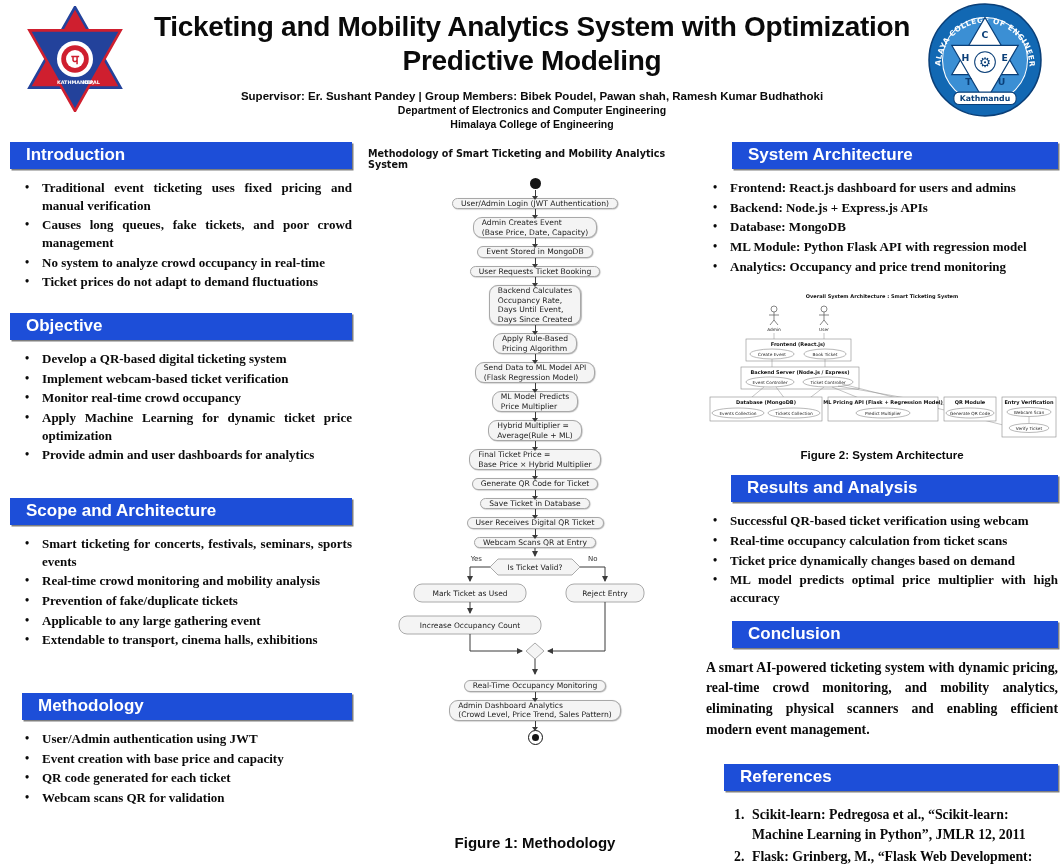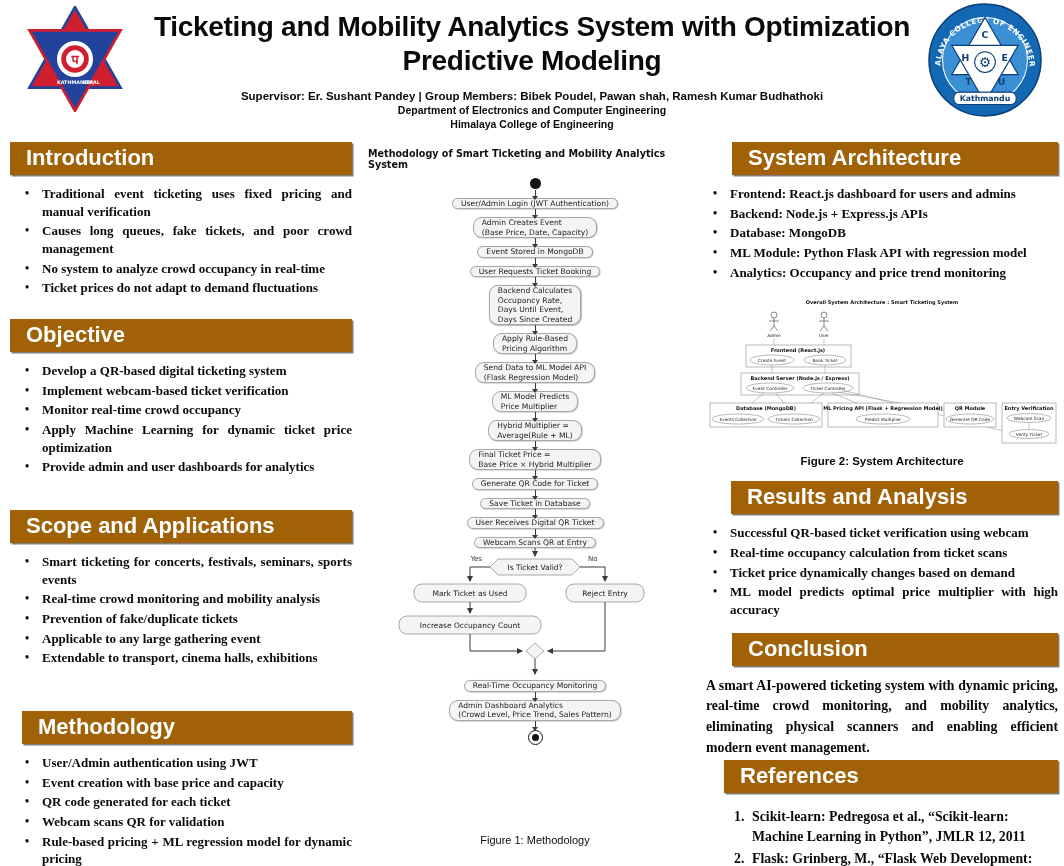--- a/index.html
+++ b/index.html
@@ -14,49 +14,49 @@
   .title-line{font-family:"Liberation Sans",sans-serif;font-weight:bold;font-size:28px;line-height:1.22;letter-spacing:-.3px;}
   .byline{margin-top:12px;font-family:"Liberation Sans",sans-serif;font-weight:bold;font-size:11.5px;}
   .dept,.college{font-family:"Liberation Sans",sans-serif;font-weight:bold;font-size:10.5px;margin-top:2px;}
 
   
   .col-left{position:absolute;left:10px;top:142px;width:342px;}
   .col-mid{position:absolute;left:368px;top:148px;width:334px;display:flex;flex-direction:column;align-items:center;}
   .col-right{position:absolute;left:706px;top:142px;width:352px;}
 
   
-  .sec-header{background:#a16207;color:#fff;font-family:"Liberation Sans",sans-serif;
-              font-weight:bold;font-size:22px;padding:3px 4px 4px 16px;box-shadow:1.5px 1.5px 0 rgba(20,20,20,.55);}
+  .sec-header{background:#1d4ed8;color:#fff;font-family:"Liberation Sans",sans-serif;
+              font-weight:bold;font-size:17px;padding:3px 4px 4px 16px;box-shadow:1.5px 1.5px 0 rgba(20,20,20,.55);}
   .indent{margin-left:26px;}
 
   
   ul.bullets{margin:10px 0 22px 8px;padding:0;list-style:none;}
   ul.bullets li{position:relative;padding-left:24px;font-weight:bold;font-size:13px;
                 line-height:1.36;text-align:justify;margin-bottom:2px;}
   ul.bullets li::before{content:"\2022";position:absolute;left:7px;top:0;font-size:12px;}
 
-  .conclusion-text{font-weight:bold;font-size:13.8px;line-height:1.5;text-align:justify;margin:10px 0 2px 0;}
+  .conclusion-text{font-weight:bold;font-size:13.8px;line-height:1.5;text-align:justify;margin:10px 0 24px 0;}
 
   ol.refs{margin:14px 0 0 46px;padding:0;list-style:none;counter-reset:ref;}
   ol.refs li{position:relative;font-weight:bold;font-size:13.8px;line-height:1.4;margin-bottom:3px;counter-increment:ref;}
   ol.refs li::before{content:counter(ref) ".";position:absolute;left:-18px;}
 
   
   .flow-title{font-family:"DejaVu Sans",sans-serif;font-weight:bold;font-size:9.6px;margin-bottom:8px;color:#111;}
   .fc-start{width:11px;height:11px;border-radius:50%;background:#141414;margin-bottom:1px;}
   .fc-end{width:13px;height:13px;border-radius:50%;border:1.6px solid #141414;display:flex;align-items:center;justify-content:center;margin-top:1px;}
   .fc-end-dot{width:7px;height:7px;border-radius:50%;background:#141414;}
   .fc-node{font-family:"DejaVu Sans",sans-serif;font-size:7.6px;line-height:1.25;color:#222;
            background:#f4f4f4;border:1px solid #a8a8a8;border-radius:9px;padding:0 8px;
            white-space:pre-line;text-align:left;box-shadow:.6px .6px 1px rgba(0,0,0,.28);}
   .fc-arrow{position:relative;width:1px;height:8px;background:#3a3a3a;margin:0 auto;}
   .fc-arrow::after{content:"";position:absolute;left:-2.5px;bottom:-2px;width:0;height:0;
                    border-left:3px solid transparent;border-right:3px solid transparent;border-top:4px solid #3a3a3a;}
   .fig1-caption{position:absolute;left:368px;top:834px;width:334px;text-align:center;
-                font-family:"Liberation Sans",sans-serif;font-weight:normal;font-size:11px;}
+                font-family:"Liberation Sans",sans-serif;font-weight:bold;font-size:15px;}
 
   
   .fig2-wrap{margin-top:14px;}
   .fig2-caption{text-align:center;font-family:"Liberation Sans",sans-serif;font-weight:bold;font-size:11.5px;margin:6px 0 14px 0;}
   svg text{font-family:"DejaVu Sans",sans-serif;}
   .f2t{font-size:5px;font-weight:bold;fill:#111;}
   .f2l{font-size:4.3px;fill:#222;}
   .f2box{fill:#ffffff;stroke:#8a8a8a;stroke-width:.6;}
   .f2el{fill:#ffffff;stroke:#8a8a8a;stroke-width:.6;}
   .f2line{stroke:#8a8a8a;stroke-width:.5;fill:none;}
@@ -128,36 +128,35 @@
 
   <div class="sec-header">Objective</div>
   <ul class="bullets" style="margin-bottom:34px;">
     <li>Develop a QR-based digital ticketing system</li>
     <li>Implement webcam-based ticket verification</li>
     <li>Monitor real-time crowd occupancy</li>
     <li>Apply Machine Learning for dynamic ticket price optimization</li>
     <li>Provide admin and user dashboards for analytics</li>
   </ul>
 
-  <div class="sec-header">Scope and Applications</div>
+  <div class="sec-header">Scope and Architecture</div>
   <ul class="bullets" style="margin-bottom:44px;">
     <li>Smart ticketing for concerts, festivals, seminars, sports events</li>
     <li>Real-time crowd monitoring and mobility analysis</li>
     <li>Prevention of fake/duplicate tickets</li>
     <li>Applicable to any large gathering event</li>
     <li>Extendable to transport, cinema halls, exhibitions</li>
   </ul>
 
   <div class="sec-header" style="margin-left:12px;">Methodology</div>
   <ul class="bullets">
     <li>User/Admin authentication using JWT</li>
     <li>Event creation with base price and capacity</li>
     <li>QR code generated for each ticket</li>
     <li>Webcam scans QR for validation</li>
-    <li>Rule-based pricing + ML regression model for dynamic pricing</li>
 
   </ul>
 </div>
 
 <div class="col-mid">
   <div class="flow-title">Methodology of Smart Ticketing and Mobility Analytics System</div>
 
   <div class="fc-start"></div>
   <div class="fc-arrow"></div>
   <div class="fc-node">User/Admin Login (JWT Authentication)</div>

